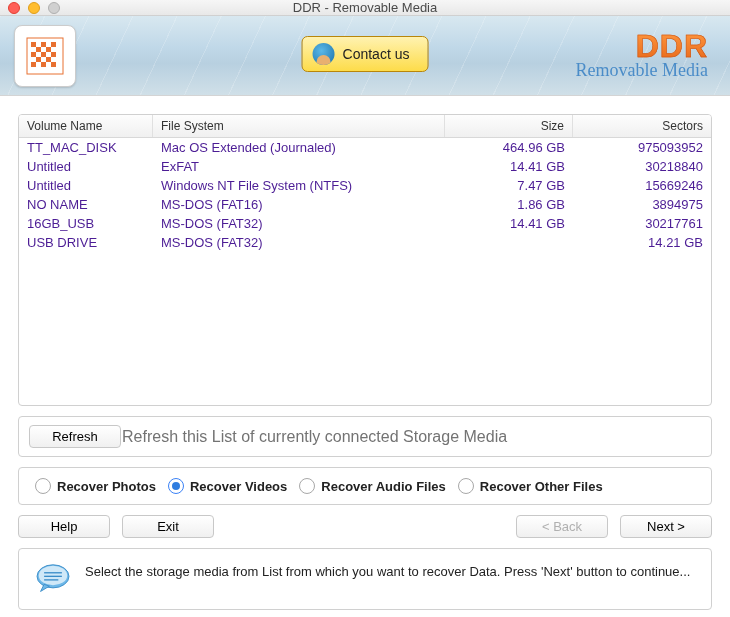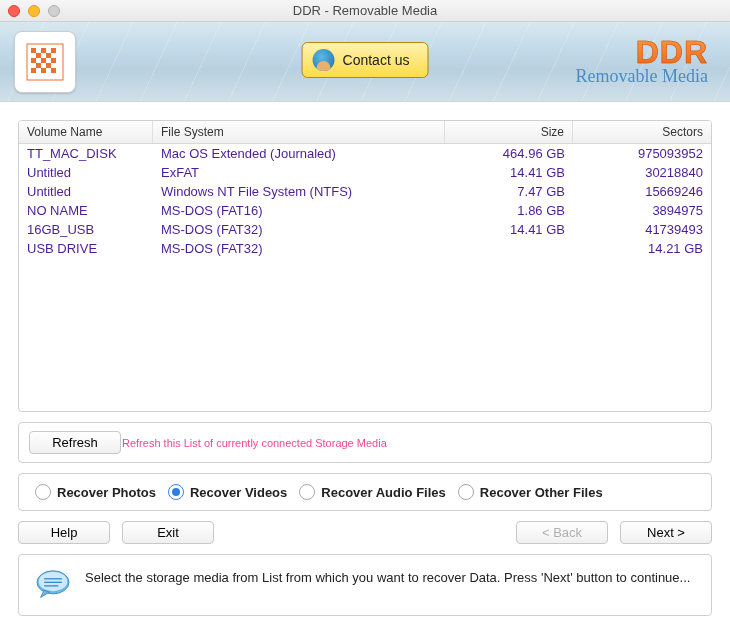--- a/index.html
+++ b/index.html
@@ -1,18 +1,18 @@
 <!DOCTYPE html>
 <html><head>
 <meta charset="utf-8">
 <style>
 * { box-sizing: border-box; margin: 0; padding: 0; }
 body { font-family: -apple-system, "Helvetica Neue", Arial, sans-serif; font-size: 13px; background: #f0f0f0; width: 730px; height: 617px; overflow: hidden; }
 
-.titlebar { height: 22px; background: linear-gradient(#f6f6f6, #e8e8e8); border-bottom: 1px solid #d0d0d0; display: flex; align-items: center; padding: 0 8px; position: relative; }
+.titlebar { height: 16px; background: linear-gradient(#f6f6f6, #e8e8e8); border-bottom: 1px solid #d0d0d0; display: flex; align-items: center; padding: 0 8px; position: relative; }
 .traffic-lights { display: flex; gap: 8px; }
 .traffic-light { width: 12px; height: 12px; border-radius: 50%; }
 .tl-close { background: #ff5f57; border: 0.5px solid #e33e32; }
 .tl-min { background: #ffbd2e; border: 0.5px solid #e09e1a; }
 .tl-max { background: #d0d0d0; border: 0.5px solid #b0b0b0; }
 .window-title { position: absolute; left: 0; right: 0; text-align: center; font-size: 13px; color: #4a4a4a; pointer-events: none; }
 
 .header-banner { height: 80px; background: linear-gradient(180deg, #d8e8f0 0%, #c0d8e8 40%, #b8d0e0 60%, #d0e0e8 100%); position: relative; border-bottom: 1px solid #d4d4d4; display: flex; align-items: center; padding: 0 14px; overflow: hidden; }
 .header-banner::before { content: ""; position: absolute; inset: 0; background: repeating-linear-gradient(115deg, rgba(255,255,255,0.2) 0px, rgba(255,255,255,0.2) 1px, transparent 1px, transparent 40px); pointer-events: none; }
 
@@ -41,21 +41,21 @@
 .col-size { width: 128px; text-align: right; }
 .col-sec { width: 138px; text-align: right; }
 .tbody { flex: 1; overflow: auto; }
 .trow { display: flex; font-size: 13px; color: #4c1d95; }
 .td { padding: 2px 8px; white-space: nowrap; overflow: hidden; text-overflow: ellipsis; }
 
 .refresh-row { display: flex; align-items: center; gap: 1px; margin: 10px 0; padding: 8px 10px; }
 .mac-btn { background: linear-gradient(#fff, #f0f0f0); border: 1px solid #c8c8c8; border-radius: 4px; padding: 3px 18px; font-size: 13px; cursor: pointer; min-width: 92px; text-align: center; }
 .mac-btn:disabled { color: #b0b0b0; }
 
-.refresh-hint { font-size: 11px; color: #ec4899; }
+.refresh-hint { font-size: 16px; color: #737373; }
 
 .recover-row { display: flex; align-items: center; gap: 12px; padding: 10px 16px; margin-bottom: 10px; }
 .radio-opt { display: flex; align-items: center; gap: 6px; font-size: 13px; font-weight: 600; color: #222; cursor: pointer; }
 .radio-dot { width: 16px; height: 16px; border-radius: 50%; border: 1px solid #a8a8a8; background: #fff; display: flex; align-items: center; justify-content: center; }
 .radio-dot.checked { border-color: #3b82f6; }
 .radio-dot.checked::after { content: ""; width: 8px; height: 8px; border-radius: 50%; background: #2f7de0; }
 
 .nav-row { display: flex; gap: 12px; margin-bottom: 10px; }
 .nav-row .spacer { flex: 1; }
 
@@ -139,21 +139,21 @@
         <div class="trow">
           <div class="td col-vol">NO NAME</div>
           <div class="td col-fs">MS-DOS (FAT16)</div>
           <div class="td col-size">1.86  GB</div>
           <div class="td col-sec">3894975</div>
         </div>
         <div class="trow">
           <div class="td col-vol">16GB_USB</div>
           <div class="td col-fs">MS-DOS (FAT32)</div>
           <div class="td col-size">14.41  GB</div>
-          <div class="td col-sec">41739493</div>
+          <div class="td col-sec">30217761</div>
         </div>
         <div class="trow">
           <div class="td col-vol">USB DRIVE</div>
           <div class="td col-fs">MS-DOS (FAT32)</div>
           <div class="td col-size">14.21  GB</div>
         </div>
       </div>
   </div>
 
   <div class="panel refresh-row">

